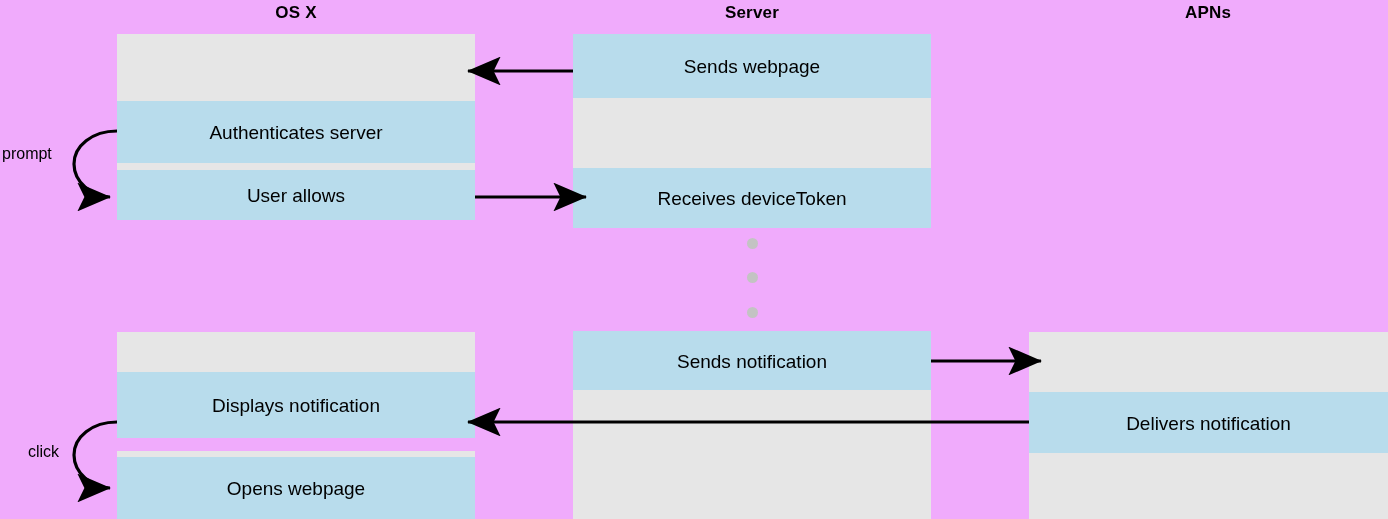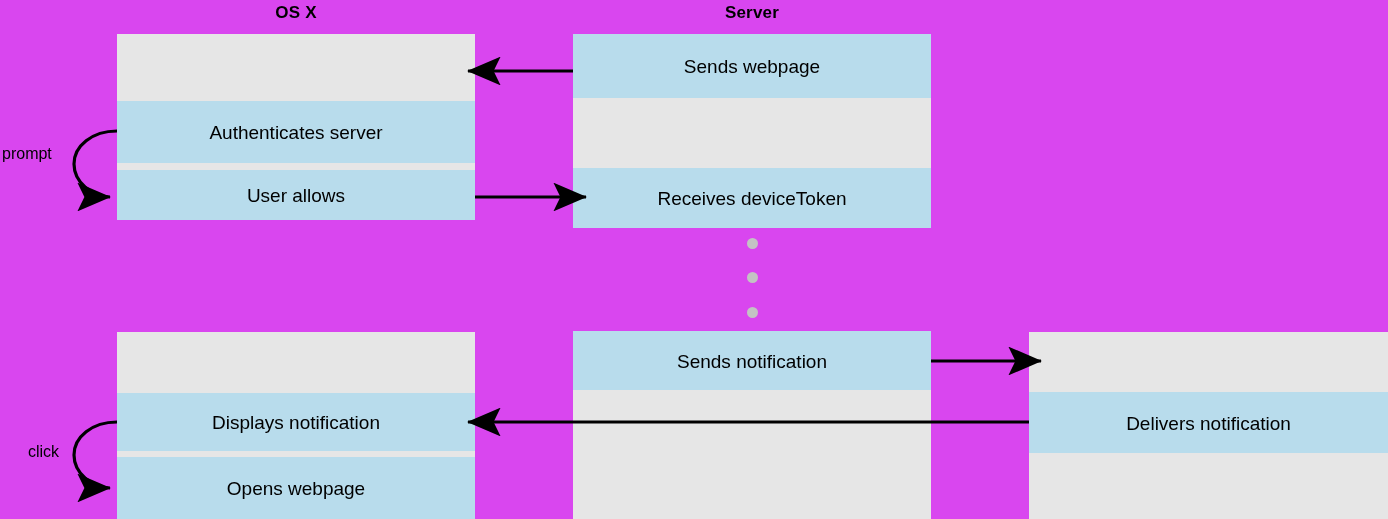--- a/index.html
+++ b/index.html
@@ -7,21 +7,21 @@
     padding: 0;
     background: #ffffff;
   }
   body {
     font-family: "Liberation Sans", sans-serif;
   }
   #diagram {
     position: relative;
     width: 1388px;
     height: 519px;
-    background: #d946ef;
+    background: #f0abfc;
     overflow: hidden;
   }
   .col-title {
     position: absolute;
     font-size: 17px;
     font-weight: bold;
     color: #000000;
     text-align: center;
     white-space: nowrap;
     letter-spacing: 0.2px;
@@ -68,20 +68,21 @@
     pointer-events: none;
   }
 </style>
 </head>
 <body>
 
 <div id="diagram">
 
   <div class="col-title" style="left:216px; top:3px; width:160px;">OS X</div>
   <div class="col-title" style="left:672px; top:3px; width:160px;">Server</div>
+  <div class="col-title" style="left:1128px; top:3px; width:160px;">APNs</div>
 
   <div class="band gray" style="left:117px; top:34px; width:358px; height:67px;">
     <div class="band-label"></div>
   </div>
   <div class="band blue" style="left:117px; top:101px; width:358px; height:62px;padding-left:32px;">
     <div class="band-label">Authenticates server</div>
   </div>
   <div class="band gray" style="left:117px; top:163px; width:358px; height:7px;"></div>
   <div class="band blue" style="left:117px; top:170px; width:358px; height:50px;">
     <div class="band-label">User allows</div>
@@ -97,21 +98,21 @@
     <div class="band-label">Receives deviceToken</div>
   </div>
 
   <div class="dot" style="left:747px; top:238px;"></div>
   <div class="dot" style="left:747px; top:272px;"></div>
   <div class="dot" style="left:747px; top:307px;"></div>
 
   <div class="band gray" style="left:117px; top:332px; width:358px; height:61px;">
     <div class="band-label"></div>
   </div>
-  <div class="band blue" style="left:117px; top:393px; width:358px; height:58px;text-decoration:underline;">
+  <div class="band blue" style="left:117px; top:372px; width:358px; height:66px;text-decoration:underline;">
     <div class="band-label">Displays notification</div>
   </div>
   <div class="band gray" style="left:117px; top:451px; width:358px; height:6px;"></div>
   <div class="band blue" style="left:117px; top:457px; width:358px; height:62px;">
     <div class="band-label">Opens webpage</div>
   </div>
 
   <div class="band blue" style="left:573px; top:331px; width:358px; height:59px;">
     <div class="band-label">Sends notification</div>
   </div>

